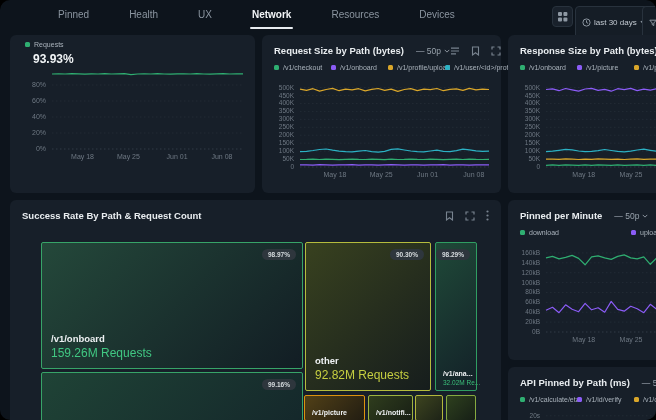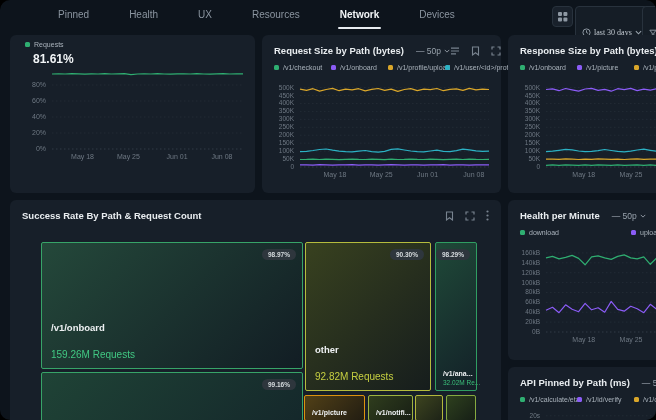--- a/index.html
+++ b/index.html
@@ -7,21 +7,21 @@
         overflow:hidden;font-family:"Liberation Sans",sans-serif;color:#e7ebee;}
   
   .nav{position:absolute;left:0;top:0;width:656px;height:30px;display:flex;align-items:center;}
   .tabs{display:flex;gap:40px;margin-left:58px;height:30px;align-items:center;}
   .tab{position:relative;font-size:10px;color:#8b95a0;height:30px;line-height:30px;cursor:pointer;white-space:nowrap;}
   .tab.active{color:#f2f5f7;font-weight:bold;}
   .tab.active::after{content:"";position:absolute;left:-2px;right:-2px;bottom:1px;height:2px;background:#e8ecf0;border-radius:1px;}
   .icon-btn{position:absolute;top:6px;width:19px;height:19px;border-radius:4px;background:#19212b;
             border:1px solid #28323d;display:flex;align-items:center;justify-content:center;color:#8e98a3;}
   .pill{position:absolute;top:6px;height:19px;border-radius:4px;background:#151d26;border:1px solid #28323d;
-        display:flex;align-items:center;gap:3px;padding:16px 6px;font-size:8px;color:#c3cad2;white-space:nowrap;font-family:Liberation Serif, serif;}
+        display:flex;align-items:center;gap:3px;padding:6px 6px;font-size:8px;color:#c3cad2;white-space:nowrap;}
   
   .panel{position:absolute;background:#171f29;border-radius:6px;}
   .p-success{left:10px;top:35px;width:245px;height:158px;}
   .p-reqsize{left:262px;top:35px;width:239px;height:158px;}
   .p-respsize{left:508px;top:35px;width:239px;height:158px;}
   .p-treemap{left:10px;top:200px;width:491px;height:240px;}
   .p-bytes{left:508px;top:200px;width:239px;height:160px;}
   .p-latency{left:508px;top:367px;width:239px;height:120px;}
   .phead{display:flex;justify-content:space-between;align-items:center;padding:10px 12px 0 12px;height:11px;}
   .phead-left{display:flex;align-items:center;}
@@ -51,36 +51,36 @@
   .xtick{position:absolute;top:2px;transform:translateX(-50%);font-size:7px;color:#6e7883;white-space:nowrap;}
   
   .tmbody{position:absolute;left:0;top:0;right:0;bottom:0;}
   .tile{position:absolute;border:1px solid;border-radius:2px;box-sizing:border-box;cursor:pointer;}
   .tbadge{position:absolute;top:6px;right:6px;background:#2e363d;border-radius:7px;padding:2px 6px;
           font-size:6.5px;font-weight:bold;color:#d6dbde;white-space:nowrap;}
   .tlabels{position:absolute;left:9px;bottom:8px;}
   .tile-small .tlabels{left:7px;bottom:4px;}
   .tpath{font-size:9.5px;font-weight:bold;color:#eef1f3;white-space:nowrap;}
   .tile-small .tpath{font-size:7px;}
-  .treq{font-size:10px;margin-top:16px;white-space:nowrap;}
+  .treq{font-size:12px;margin-top:2px;white-space:nowrap;}
   .tile-small .treq{font-size:6.5px;margin-top:2px;}
   svg{display:block;}
 </style>
 </head>
 <body>
 
 <div class="page">
 
   <div class="nav">
     <div class="tabs">
       <span class="tab">Pinned</span>
       <span class="tab">Health</span>
       <span class="tab">UX</span>
+      <span class="tab active">Network</span>
       <span class="tab">Resources</span>
-      <span class="tab active">Network</span>
       <span class="tab">Devices</span>
     </div>
     <span class="icon-btn" style="left:552px;">
       <svg width="11" height="11" viewBox="0 0 11 11" fill="currentColor">
         <rect x="1" y="1" width="4" height="4" rx="1"></rect>
           <rect x="6.4" y="1" width="4" height="4" rx="1"></rect>
         <rect x="1" y="6.4" width="4" height="4" rx="1"></rect>
           <rect x="6.4" y="6.4" width="4" height="4" rx="1"></rect>
       </svg>
     </span>
@@ -102,21 +102,21 @@
     </span>
   </div>
 
   <div class="panel p-success">
     <div class="legend">
         <span class="litem" style="left: 0px;">
           <span class="ldot" style="background: rgb(47, 174, 113);"></span>
           <span class="ltext">Requests</span>
         </span>
       </div>
-    <div class="bigval">81.61%</div>
+    <div class="bigval">93.93%</div>
     <div class="chart">
       <div class="ycol">
           <div class="ytick" style="top: 16px;">80%</div>
           <div class="ytick" style="top: 32px;">60%</div>
           <div class="ytick" style="top: 48px;">40%</div>
           <div class="ytick" style="top: 64px;">20%</div>
           <div class="ytick" style="top: 80px;">0%</div>
         </div>
       <div class="plot">
           <svg width="191" height="84" style="position: absolute; left: 0px; top: 0px; overflow: visible;">
@@ -341,21 +341,21 @@
           </div>
         </div>
         <div class="tile tile-small" style="left: 405px; top: 195px; width: 28px; height: 26px; border-color: rgb(179, 184, 60); background: linear-gradient(135deg, rgb(61, 68, 31), rgb(29, 35, 23));"></div>
         <div class="tile tile-small" style="left: 436px; top: 195px; width: 30px; height: 26px; border-color: rgb(134, 170, 64); background: linear-gradient(135deg, rgb(46, 64, 30), rgb(22, 31, 22));"></div>
       </div>
   </div>
 
   <div class="panel p-bytes">
     <div class="phead">
       <span class="phead-left">
-        <span class="ptitle">Health per Minute</span>
+        <span class="ptitle">Pinned per Minute</span>
         <span class="pdrop">
           <span>— 50p</span>
           <svg width="6" height="4" viewBox="0 0 8 5" fill="none" stroke="currentColor" stroke-width="1.2">
               <path d="M1 1l3 3 3-3"></path>
             </svg>
         </span>
       </span>
     </div>
     <div class="legend">
         <span class="litem" style="left: 0px;">

